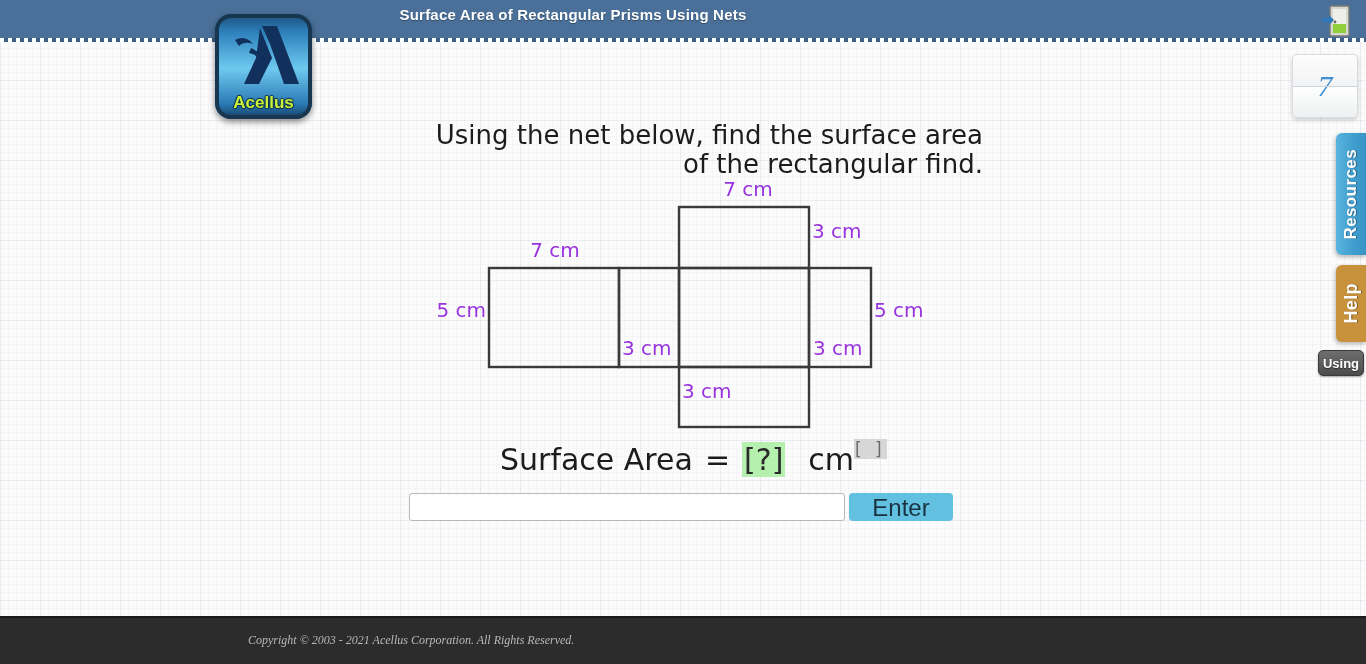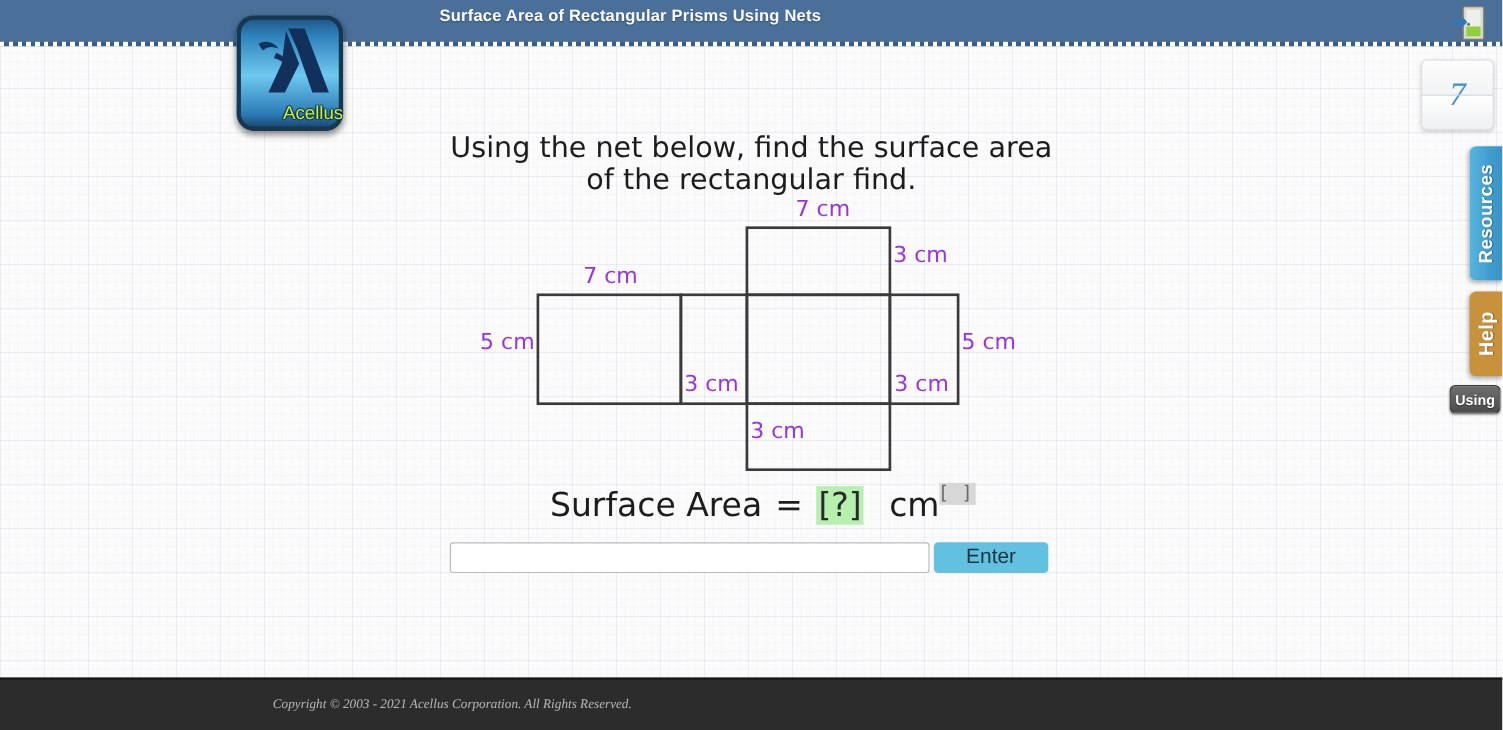--- a/index.html
+++ b/index.html
@@ -59,23 +59,23 @@
     box-shadow: 0 3px 6px rgba(0,0,0,0.45), inset 0 0 0 4px #17364f;
     overflow: hidden;
   }
   #logo-glyph {
     position: absolute; left: 0; top: 4px;
     width: 97px; height: 74px;
   }
   #logo-text {
     position: absolute; left: 0; bottom: 6px;
     width: 97px;
-    text-align: right;
+    text-align: center;
     font-size: 17px;
-    font-weight: normal;
+    font-weight: bold;
     color: #c9f23a;
     text-shadow: 0 1px 1px #0e2b44, 1px 0 1px #0e2b44, 0 -1px 1px #0e2b44, -1px 0 1px #0e2b44;
     font-family: "Liberation Sans", sans-serif;
   }
 
   
   #counter {
     position: absolute; right: 8px; top: 54px;
     width: 64px; height: 62px;
     background: linear-gradient(to bottom, #fdfdfd 0%, #f2f3f4 49%, #ffffff 51%, #eef0f1 100%);
@@ -143,21 +143,21 @@
   
   #question {
     position: absolute; left: 383px; top: 122px;
     width: 600px;
     text-align: center;
     font-size: 26px;
     color: #1c1c1c;
     line-height: 1.0;
     font-family: "DejaVu Sans", sans-serif;
   }
-  #question .line { display: block; margin-bottom: 3px; }
+  #question .line { display: block; margin-bottom: 3px; text-align: right; }
 
   
   #net { position: absolute; left: 0; top: 0; width: 1366px; height: 664px; pointer-events: none; }
 
   
   #answer-line {
     position: absolute; left: 500px; top: 437px;
     width: 400px; height: 44px;
     display: flex; align-items: center;
     font-size: 30px;
@@ -195,21 +195,21 @@
     outline: none;
     font-family: "Liberation Sans", sans-serif;
   }
   #btn-enter {
     position: absolute; left: 849px; top: 493px;
     width: 104px; height: 28px;
     border: none;
     border-radius: 4px;
     background: #62c0e0;
     color: #19323f;
-    font-size: 19px;
+    font-size: 24px;
     cursor: pointer;
     font-family: "Liberation Sans", sans-serif;
   }
 
   
   #footer {
     position: absolute; left: 0; bottom: 0;
     width: 1366px; height: 46px;
     background: #2c2c2c;
     border-top: 2px solid #1a1a1a;

